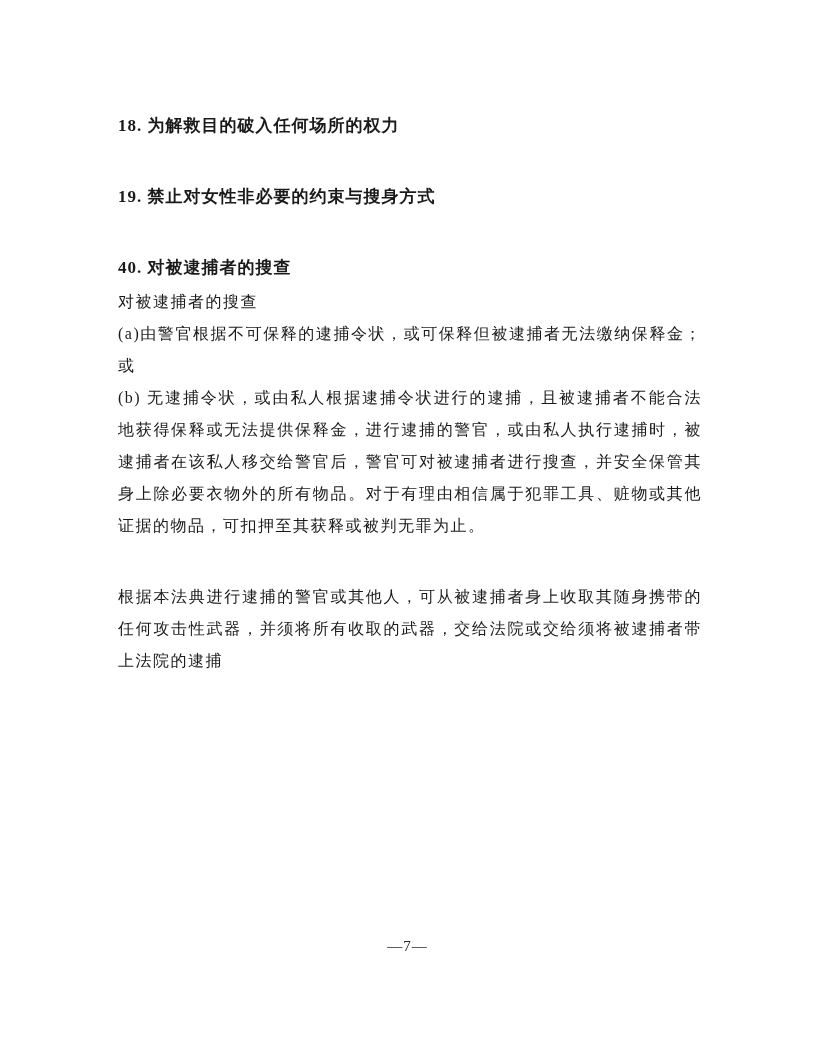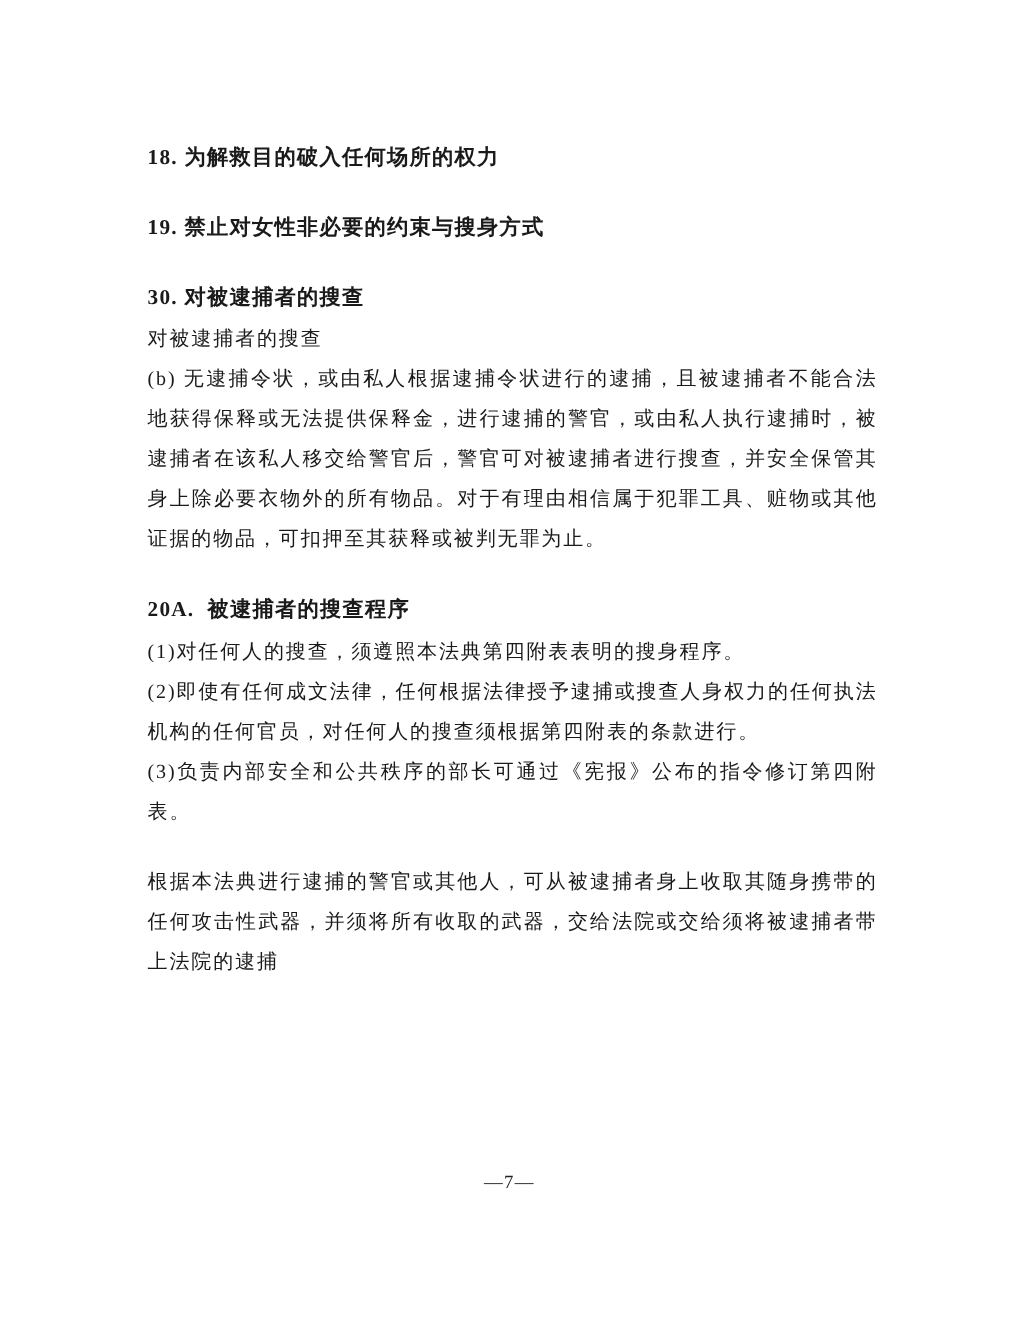--- a/index.html
+++ b/index.html
@@ -15,21 +15,21 @@
     overflow: hidden;
     font-family: "Liberation Serif", "DejaVu Serif", serif;
     color: #1a1a1a;
   }
   .content {
     position: absolute;
     left: 118px;
     top: 110px;
     width: 584px;
   }
-  .section { margin-top: 24px; }
+  .section { margin-top: 39px; }
   .section:first-child { margin-top: 0; }
   .section-heading {
     font-size: 17px;
     font-weight: bold;
     line-height: 32px;
     margin: 0 0 2px 0;
     letter-spacing: 1px;
     white-space: pre-wrap;
   }
   .para {
@@ -59,35 +59,28 @@
   <div class="content">
   <div class="section">
     <h2 class="section-heading">18. 为解救目的破入任何场所的权力</h2>
   </div>
 
   <div class="section">
     <h2 class="section-heading">19. 禁止对女性非必要的约束与搜身方式</h2>
   </div>
 
   <div class="section">
-    <h2 class="section-heading">30. 对被逮捕者的搜查</h2>
+    <h2 class="section-heading">40. 对被逮捕者的搜查</h2>
     <div>
           <p class="para">对被逮捕者的搜查</p>
+          <p class="para">(a)由警官根据不可保释的逮捕令状，或可保释但被逮捕者无法缴纳保释金；  或</p>
           <p class="para">(b) 无逮捕令状，或由私人根据逮捕令状进行的逮捕，且被逮捕者不能合法地获得保释或无法提供保释金，进行逮捕的警官，或由私人执行逮捕时，被逮捕者在该私人移交给警官后，警官可对被逮捕者进行搜查，并安全保管其身上除必要衣物外的所有物品。对于有理由相信属于犯罪工具、赃物或其他证据的物品，可扣押至其获释或被判无罪为止。</p>
         </div>
   </div>
 
-  <div class="section">
-    <h2 class="section-heading">20A.  被逮捕者的搜查程序</h2>
-    <div>
-          <p class="para">(1)对任何人的搜查，须遵照本法典第四附表表明的搜身程序。</p>
-          <p class="para">(2)即使有任何成文法律，任何根据法律授予逮捕或搜查人身权力的任何执法机构的任何官员，对任何人的搜查须根据第四附表的条款进行。</p>
-          <p class="para">(3)负责内部安全和公共秩序的部长可通过《宪报》公布的指令修订第四附表。</p>
-        </div>
-  </div>
 
   <div class="section">
     <div>
           <p class="para">根据本法典进行逮捕的警官或其他人，可从被逮捕者身上收取其随身携带的任何攻击性武器，并须将所有收取的武器，交给法院或交给须将被逮捕者带上法院的逮捕</p>
         </div>
   </div>
 </div>
   <div class="footer">—7—</div>
 </div>
 

